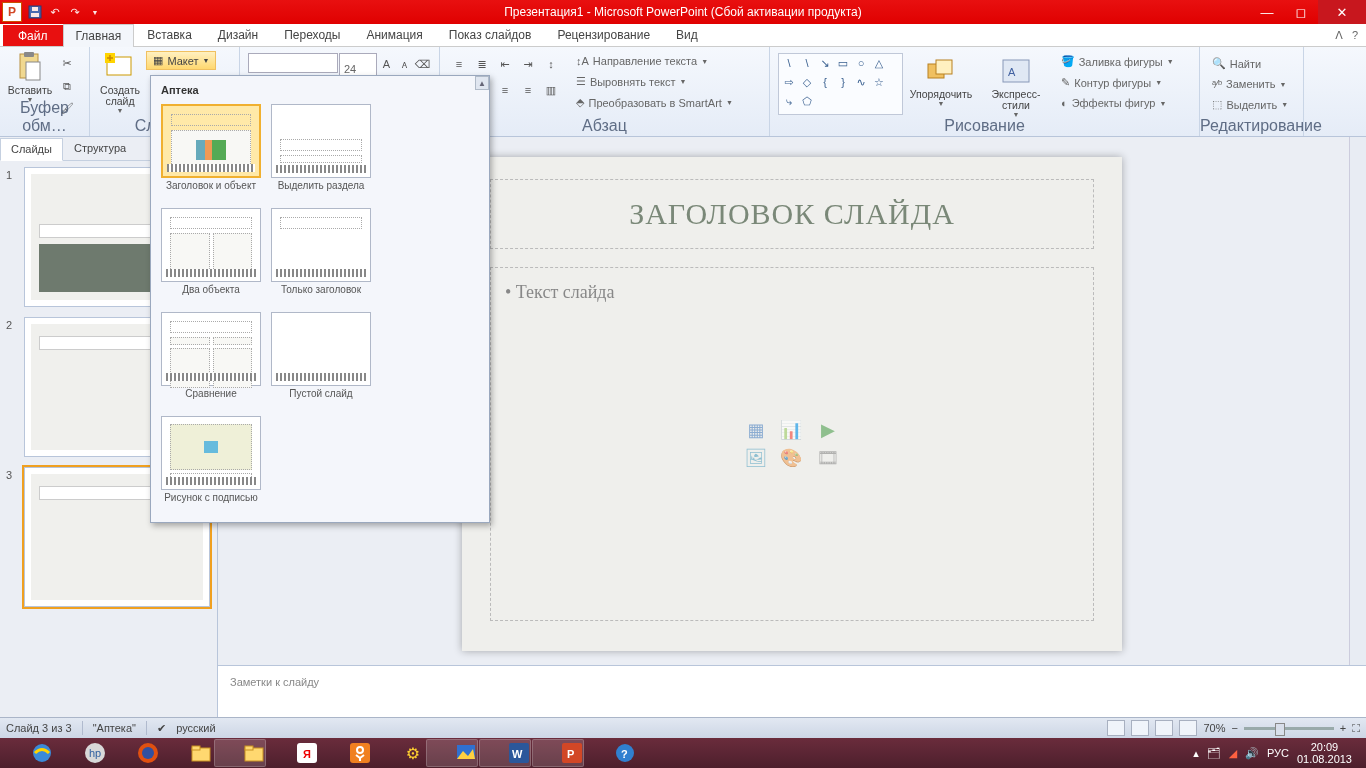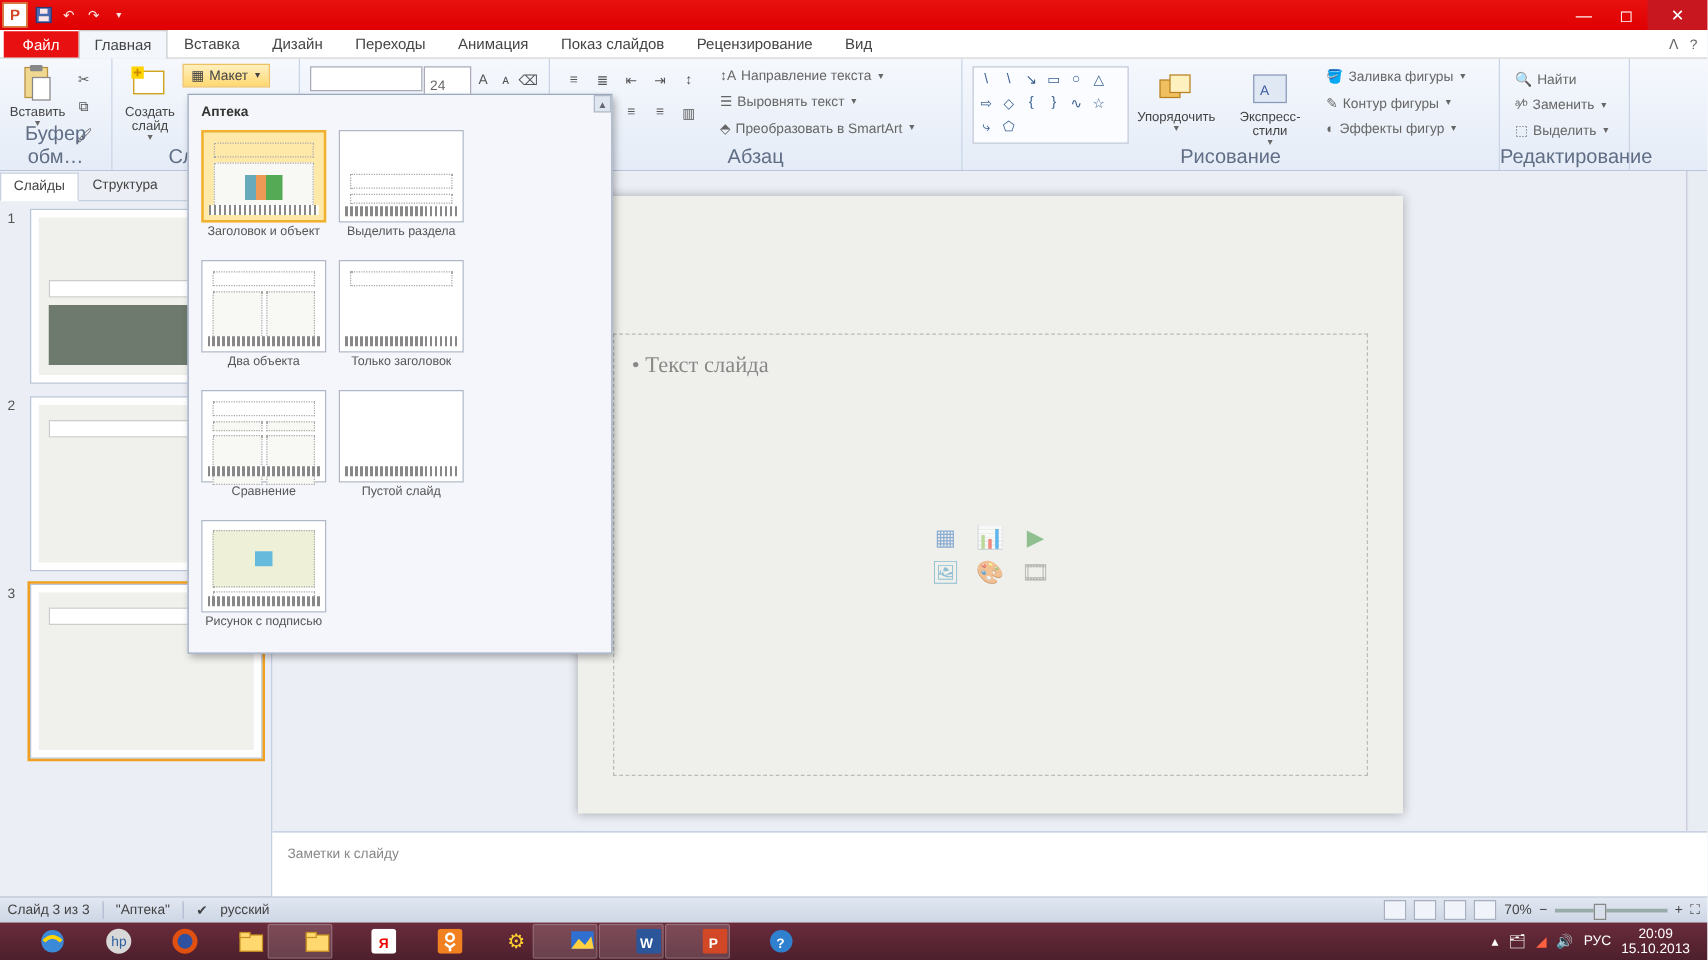--- a/index.html
+++ b/index.html
@@ -118,20 +118,21 @@
         <svg width="14" height="14">
           <rect x="1" y="1" width="12" height="12" fill="#3a74c4" stroke="#1a4080"></rect>
           <rect x="3" y="8" width="8" height="4" fill="#fff"></rect>
           <rect x="4" y="2" width="6" height="4" fill="#fff"></rect>
         </svg>
       </div>
     <div class="qat-btn">↶</div>
     <div class="qat-btn">↷</div>
     <div class="qat-btn" style="font-size:7px">▼</div>
   </div>
+  <div class="title-text">Презентация1 - Microsoft PowerPoint (Сбой активации продукта)</div>
   <div class="winbtns">
     <div class="winbtn">—</div>
     <div class="winbtn">◻</div>
     <div class="winbtn close">✕</div>
   </div>
 </div>
 
 <div class="tabs">
   <div class="tab file">Файл</div>
   <div class="tab active">Главная</div>
@@ -384,20 +385,23 @@
               <div class="th-body2"></div>
             </div>
           </div>
       </div>
     </div>
   </div>
 
   <div class="editor">
     <div class="canvas-wrap">
       <div class="slide">
+        <div class="title-ph">
+          <span>ЗАГОЛОВОК СЛАЙДА</span>
+        </div>
         <div class="body-ph">
           <div class="bt">• Текст слайда</div>
           <div class="content-icons">
             <div class="r">
               <div class="ic" style="color:#4a80c0">▦</div>
               <div class="ic" style="color:#e08030">📊</div>
               <div class="ic" style="color:#50a050">▶</div>
             </div>
             <div class="r">
               <div class="ic" style="color:#50a0c0">🖼</div>
@@ -607,16 +611,16 @@
       </div>
     </div>
   <div class="tray">
     <span>▴</span>
     <span>🗂</span>
     <span style="color:#ff6040">◢</span>
     <span>🔊</span>
     <span>РУС</span>
     <div class="clock">
       <div>20:09</div>
-      <div>15.10.2013</div>
+      <div>01.08.2013</div>
     </div>
   </div>
 </div>
 
 </body></html>

